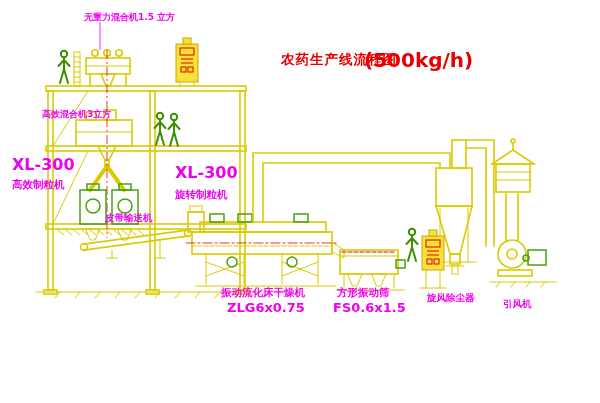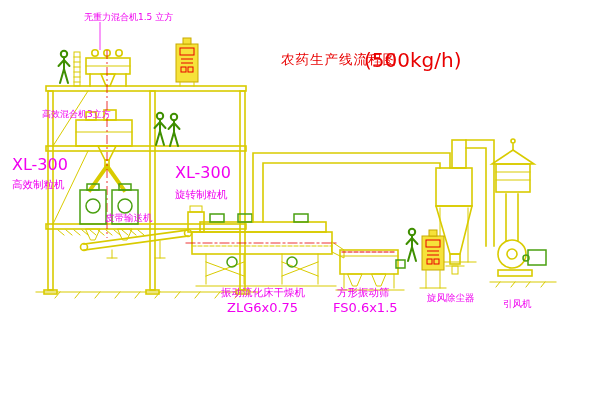--- a/index.html
+++ b/index.html
@@ -1,17 +1,17 @@
 <!DOCTYPE html>
 <html style="--structure: #d9cb00; --machine_green: #4aa010; --label: #f000f0; --title: #e80000; --panel_fill: #f6e23a; --panel_stroke: #c7a900; --figure: #3f8f00;"><head>
 <meta charset="utf-8">
 <style>
   html,body{margin:0;padding:0;background:#fff;}
   .stage{position:relative;width:580px;height:403px;background:#ffffff;overflow:hidden;
-         font-family:"DejaVu Sans",sans-serif;}
+         font-family:"DejaVu Sans",sans-serif;font-weight:bold;}
   svg{display:block;}
   svg text{font-family:"DejaVu Sans",sans-serif;}
   .y{stroke:var(--structure,#d9cb00);fill:none;stroke-width:1.6;stroke-linecap:square;}
   .y2{stroke:var(--structure,#d9cb00);fill:none;stroke-width:1;stroke-linecap:square;}
   .g{stroke:var(--machine_green,#4aa010);fill:none;stroke-width:1.5;}
   .r{stroke:var(--title,#e80000);fill:none;stroke-width:1;}
   .rcl{stroke:var(--title,#e80000);fill:none;stroke-width:0.8;stroke-dasharray:9 3 2 3;}
   .lbl{fill:var(--label,#f000f0);}
   .lbl-line{stroke:var(--label,#f000f0);stroke-width:0.8;}
   .ttl{fill:var(--title,#e80000);}

